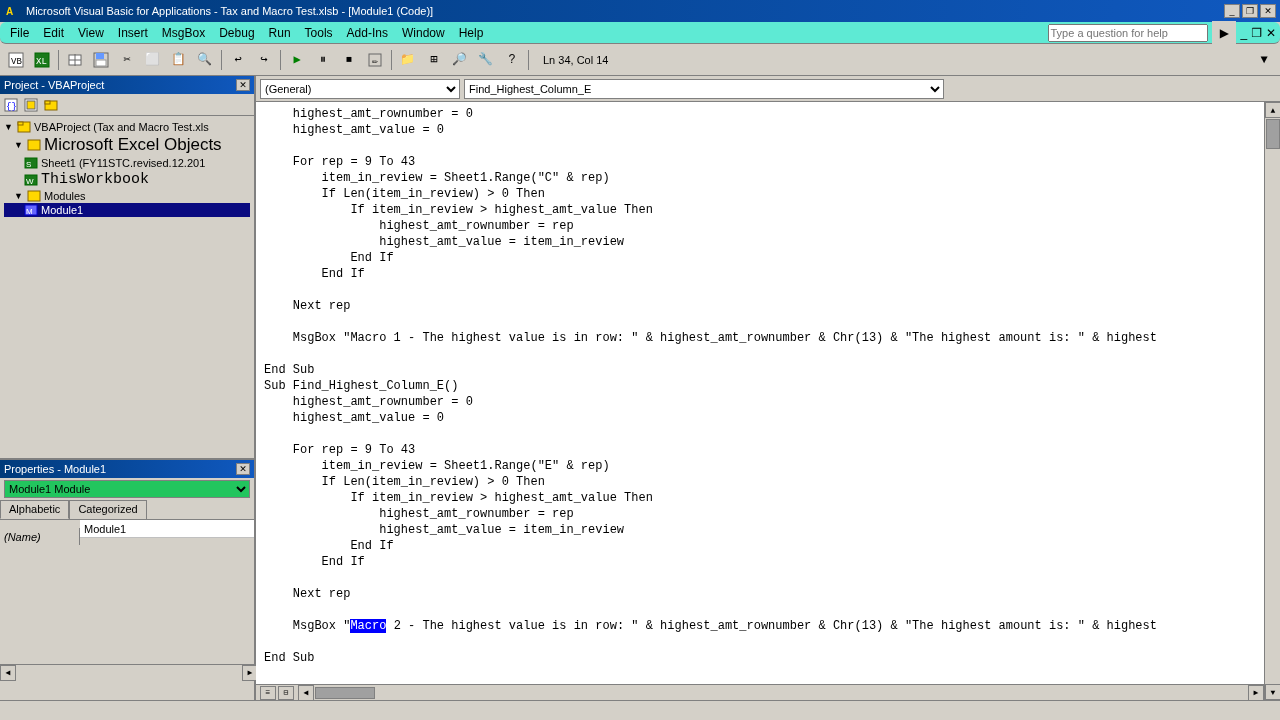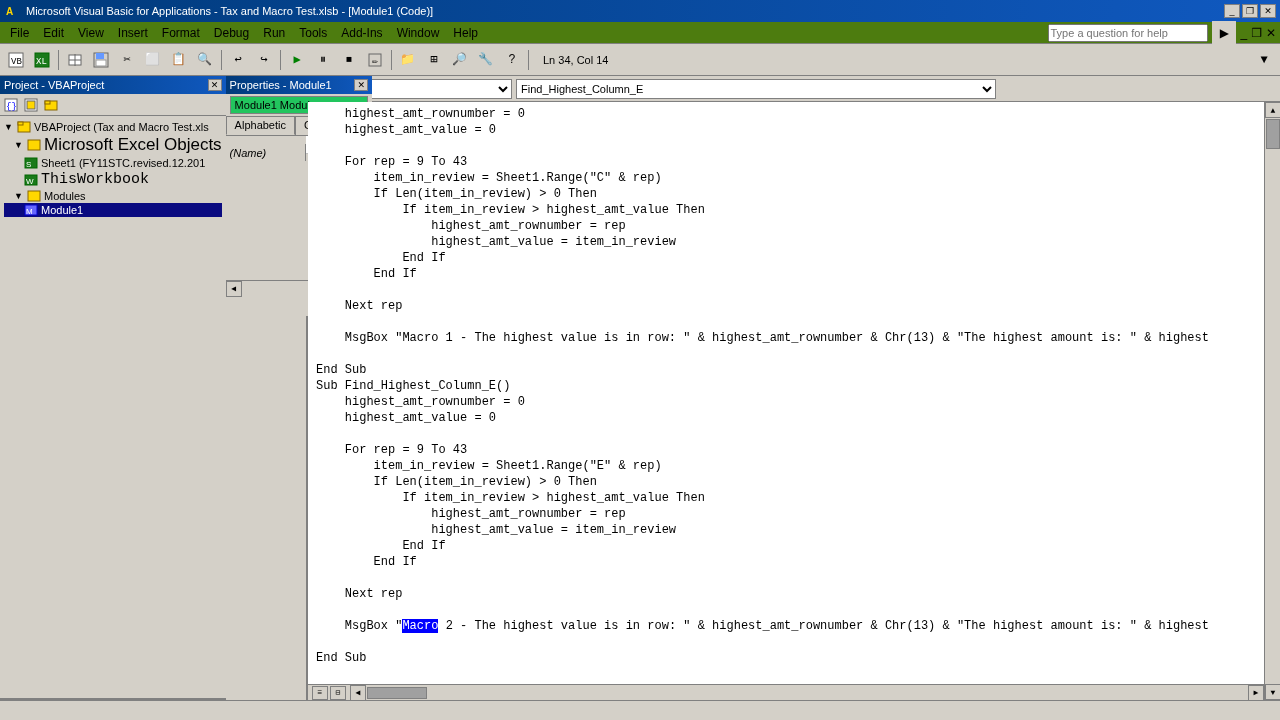--- a/index.html
+++ b/index.html
@@ -51,29 +51,30 @@
       font-size: 9px;
       display: flex;
       align-items: center;
       justify-content: center;
       cursor: pointer;
       color: #000;
     }
 
     
     #menu-bar {
-      background: #4d7c0f;
+      background: #5eead4;
       height: 22px;
       display: flex;
       align-items: center;
       padding: 0 4px;
       border-bottom: 1px solid #808080;
       font-family: Arial, sans-serif;
       font-size: 12px;
       gap: 2px;
+      border-radius: 6px;
     }
     .menu-item {
       padding: 2px 6px;
       cursor: pointer;
     }
 
     
     #toolbar {
       background: #d4d0c8;
       height: 32px;
@@ -109,23 +110,23 @@
     }
 
     
     #main-layout {
       display: flex;
       height: calc(720px - 22px - 22px - 32px - 20px);
     }
 
     
     #left-panel {
-      width: 308px;
-      display: flex;
-      flex-direction: row;
+      width: 256px;
+      display: flex;
+      flex-direction: column;
       border-right: 2px solid #808080;
     }
 
     
     #project-window {
       background: #d4d0c8;
       border-bottom: 2px solid #808080;
       flex: 1;
     }
     .window-title-bar {
@@ -434,21 +435,21 @@
     <div class="win-btn">❐</div>
     <div class="win-btn">✕</div>
   </div>
 </div>
 
 <div id="menu-bar">
   <div class="menu-item">File</div>
   <div class="menu-item">Edit</div>
   <div class="menu-item">View</div>
   <div class="menu-item">Insert</div>
-  <div class="menu-item">Format</div>
+  <div class="menu-item">MsgBox</div>
   <div class="menu-item">Debug</div>
   <div class="menu-item">Run</div>
   <div class="menu-item">Tools</div>
   <div class="menu-item">Add-Ins</div>
   <div class="menu-item">Window</div>
   <div class="menu-item">Help</div>
   <div style="flex:1"></div>
   <div style="display:flex;align-items:center;gap:4px;">
     <input type="text" style="width: 160px; height: 18px; font-size: 11px; font-family: Arial;" placeholder="Type a question for help">
     <div class="toolbar-btn">▶</div>

